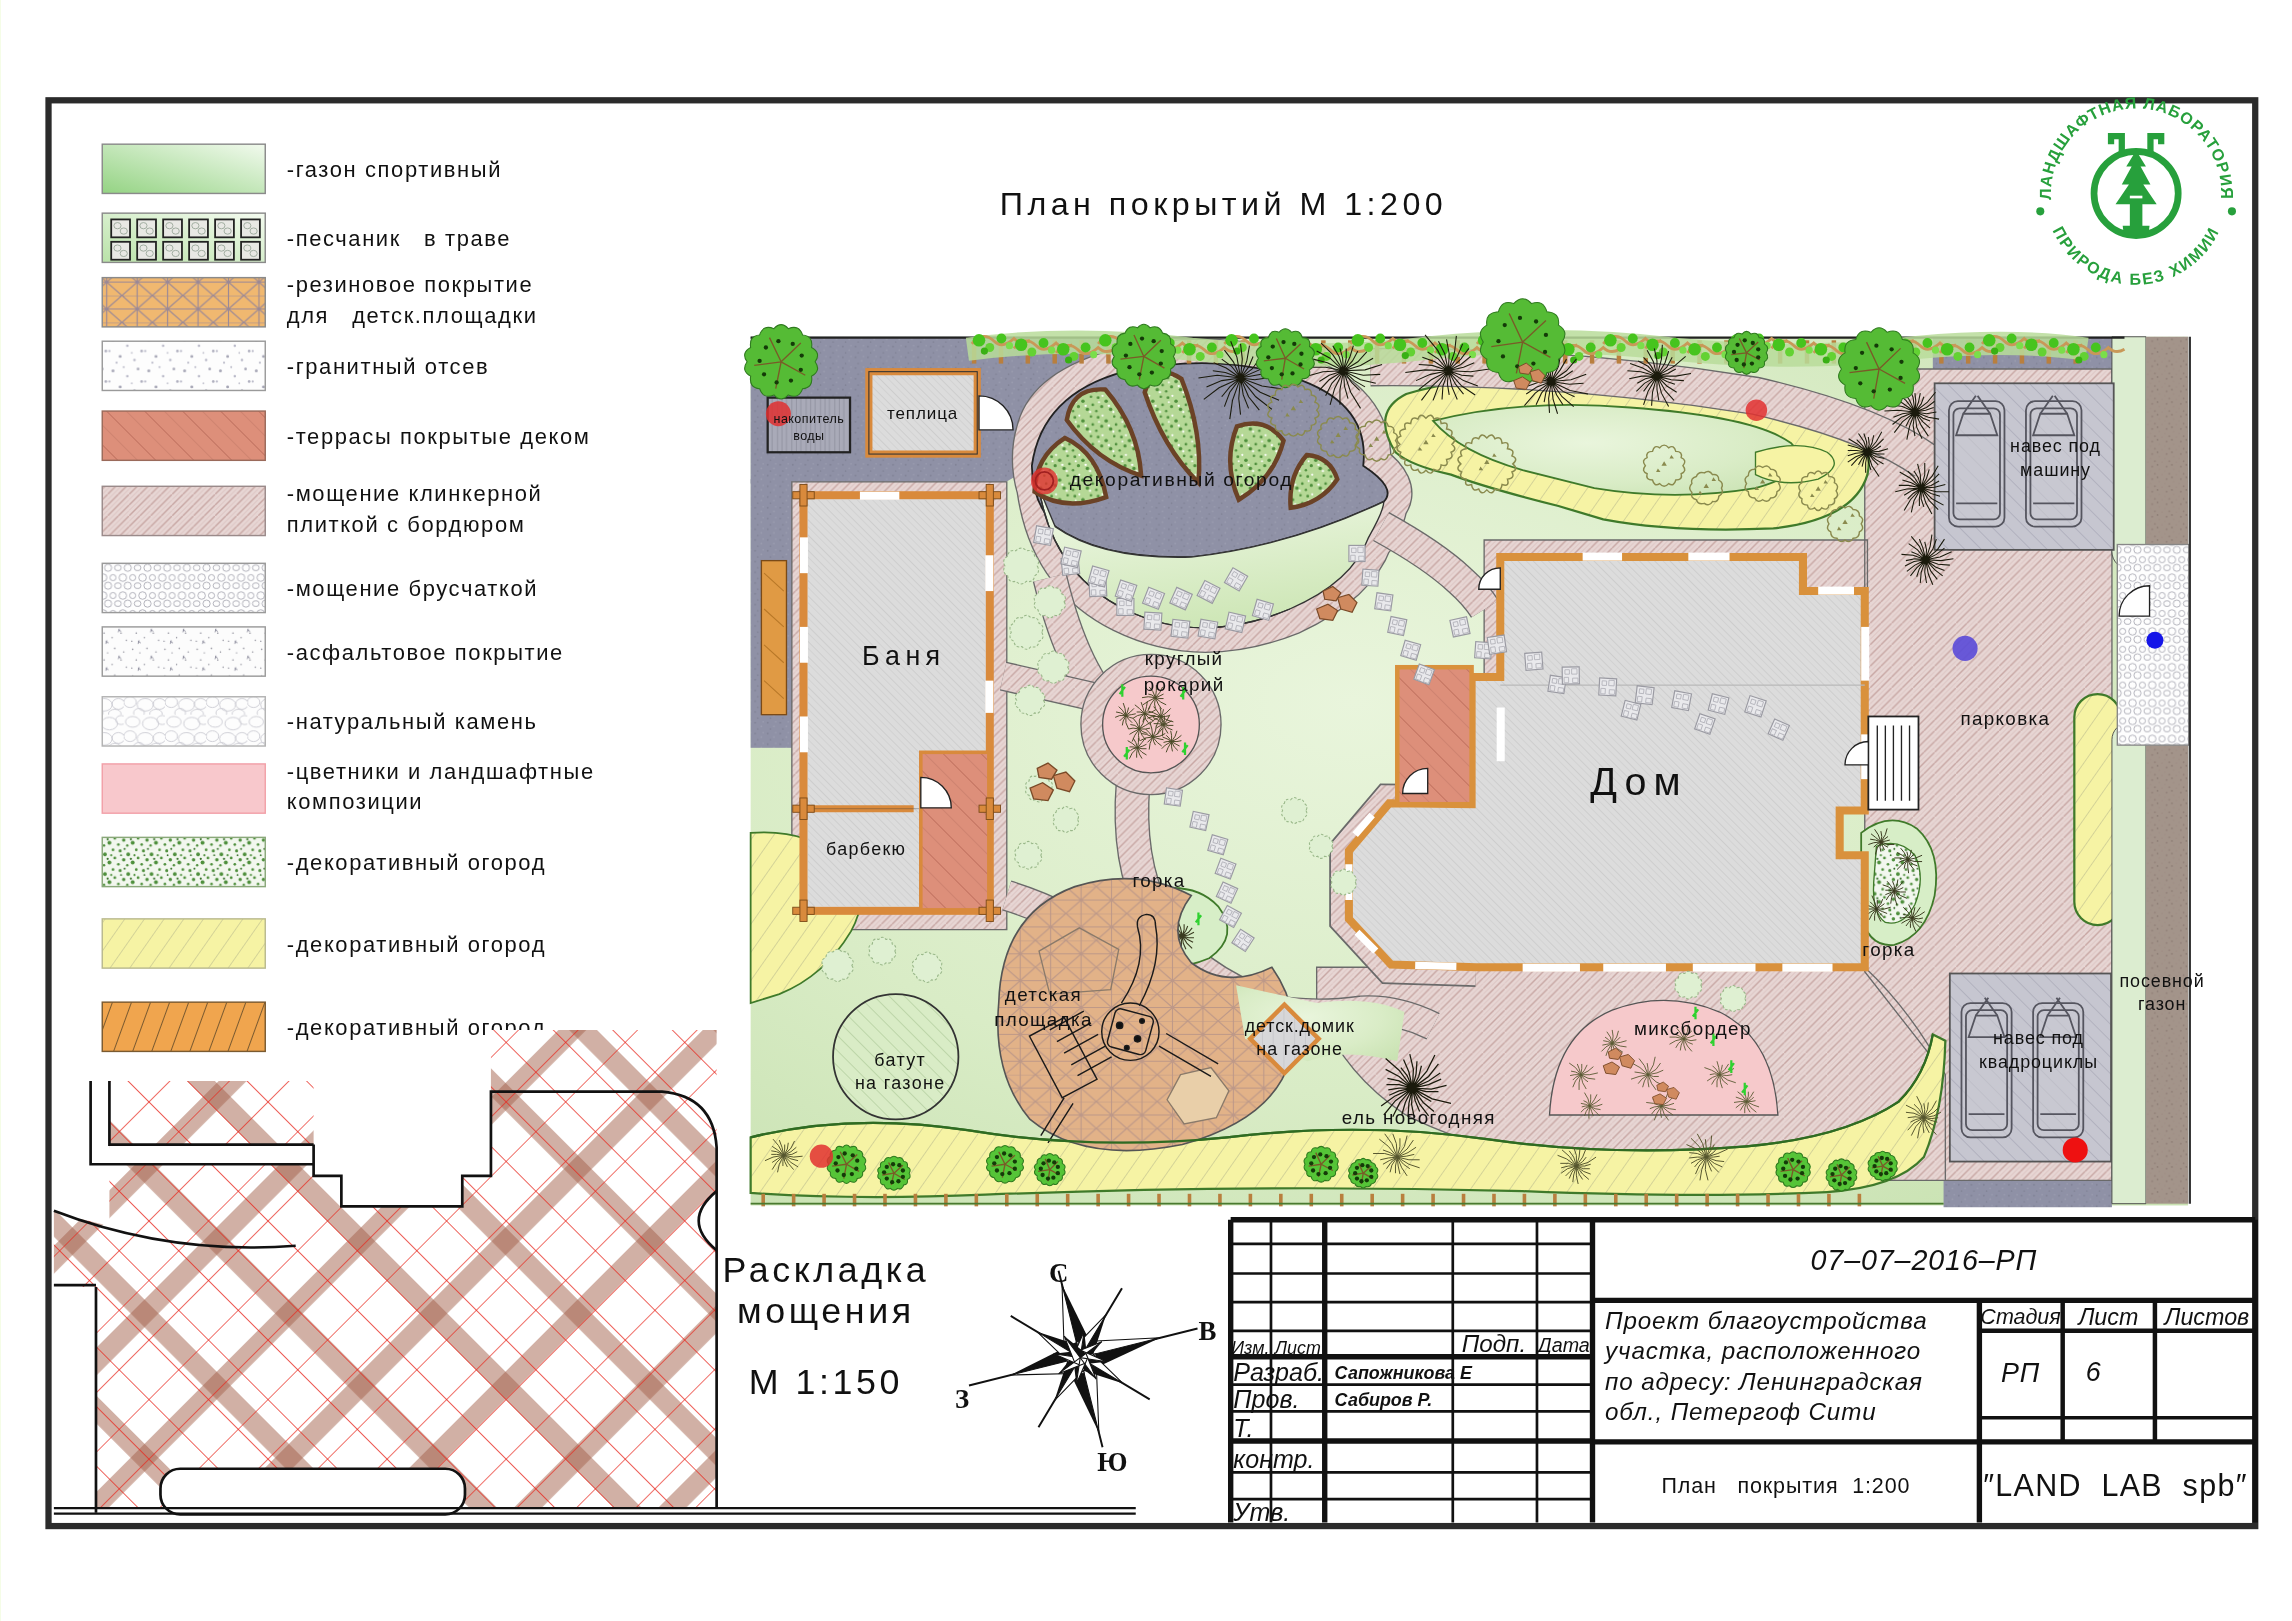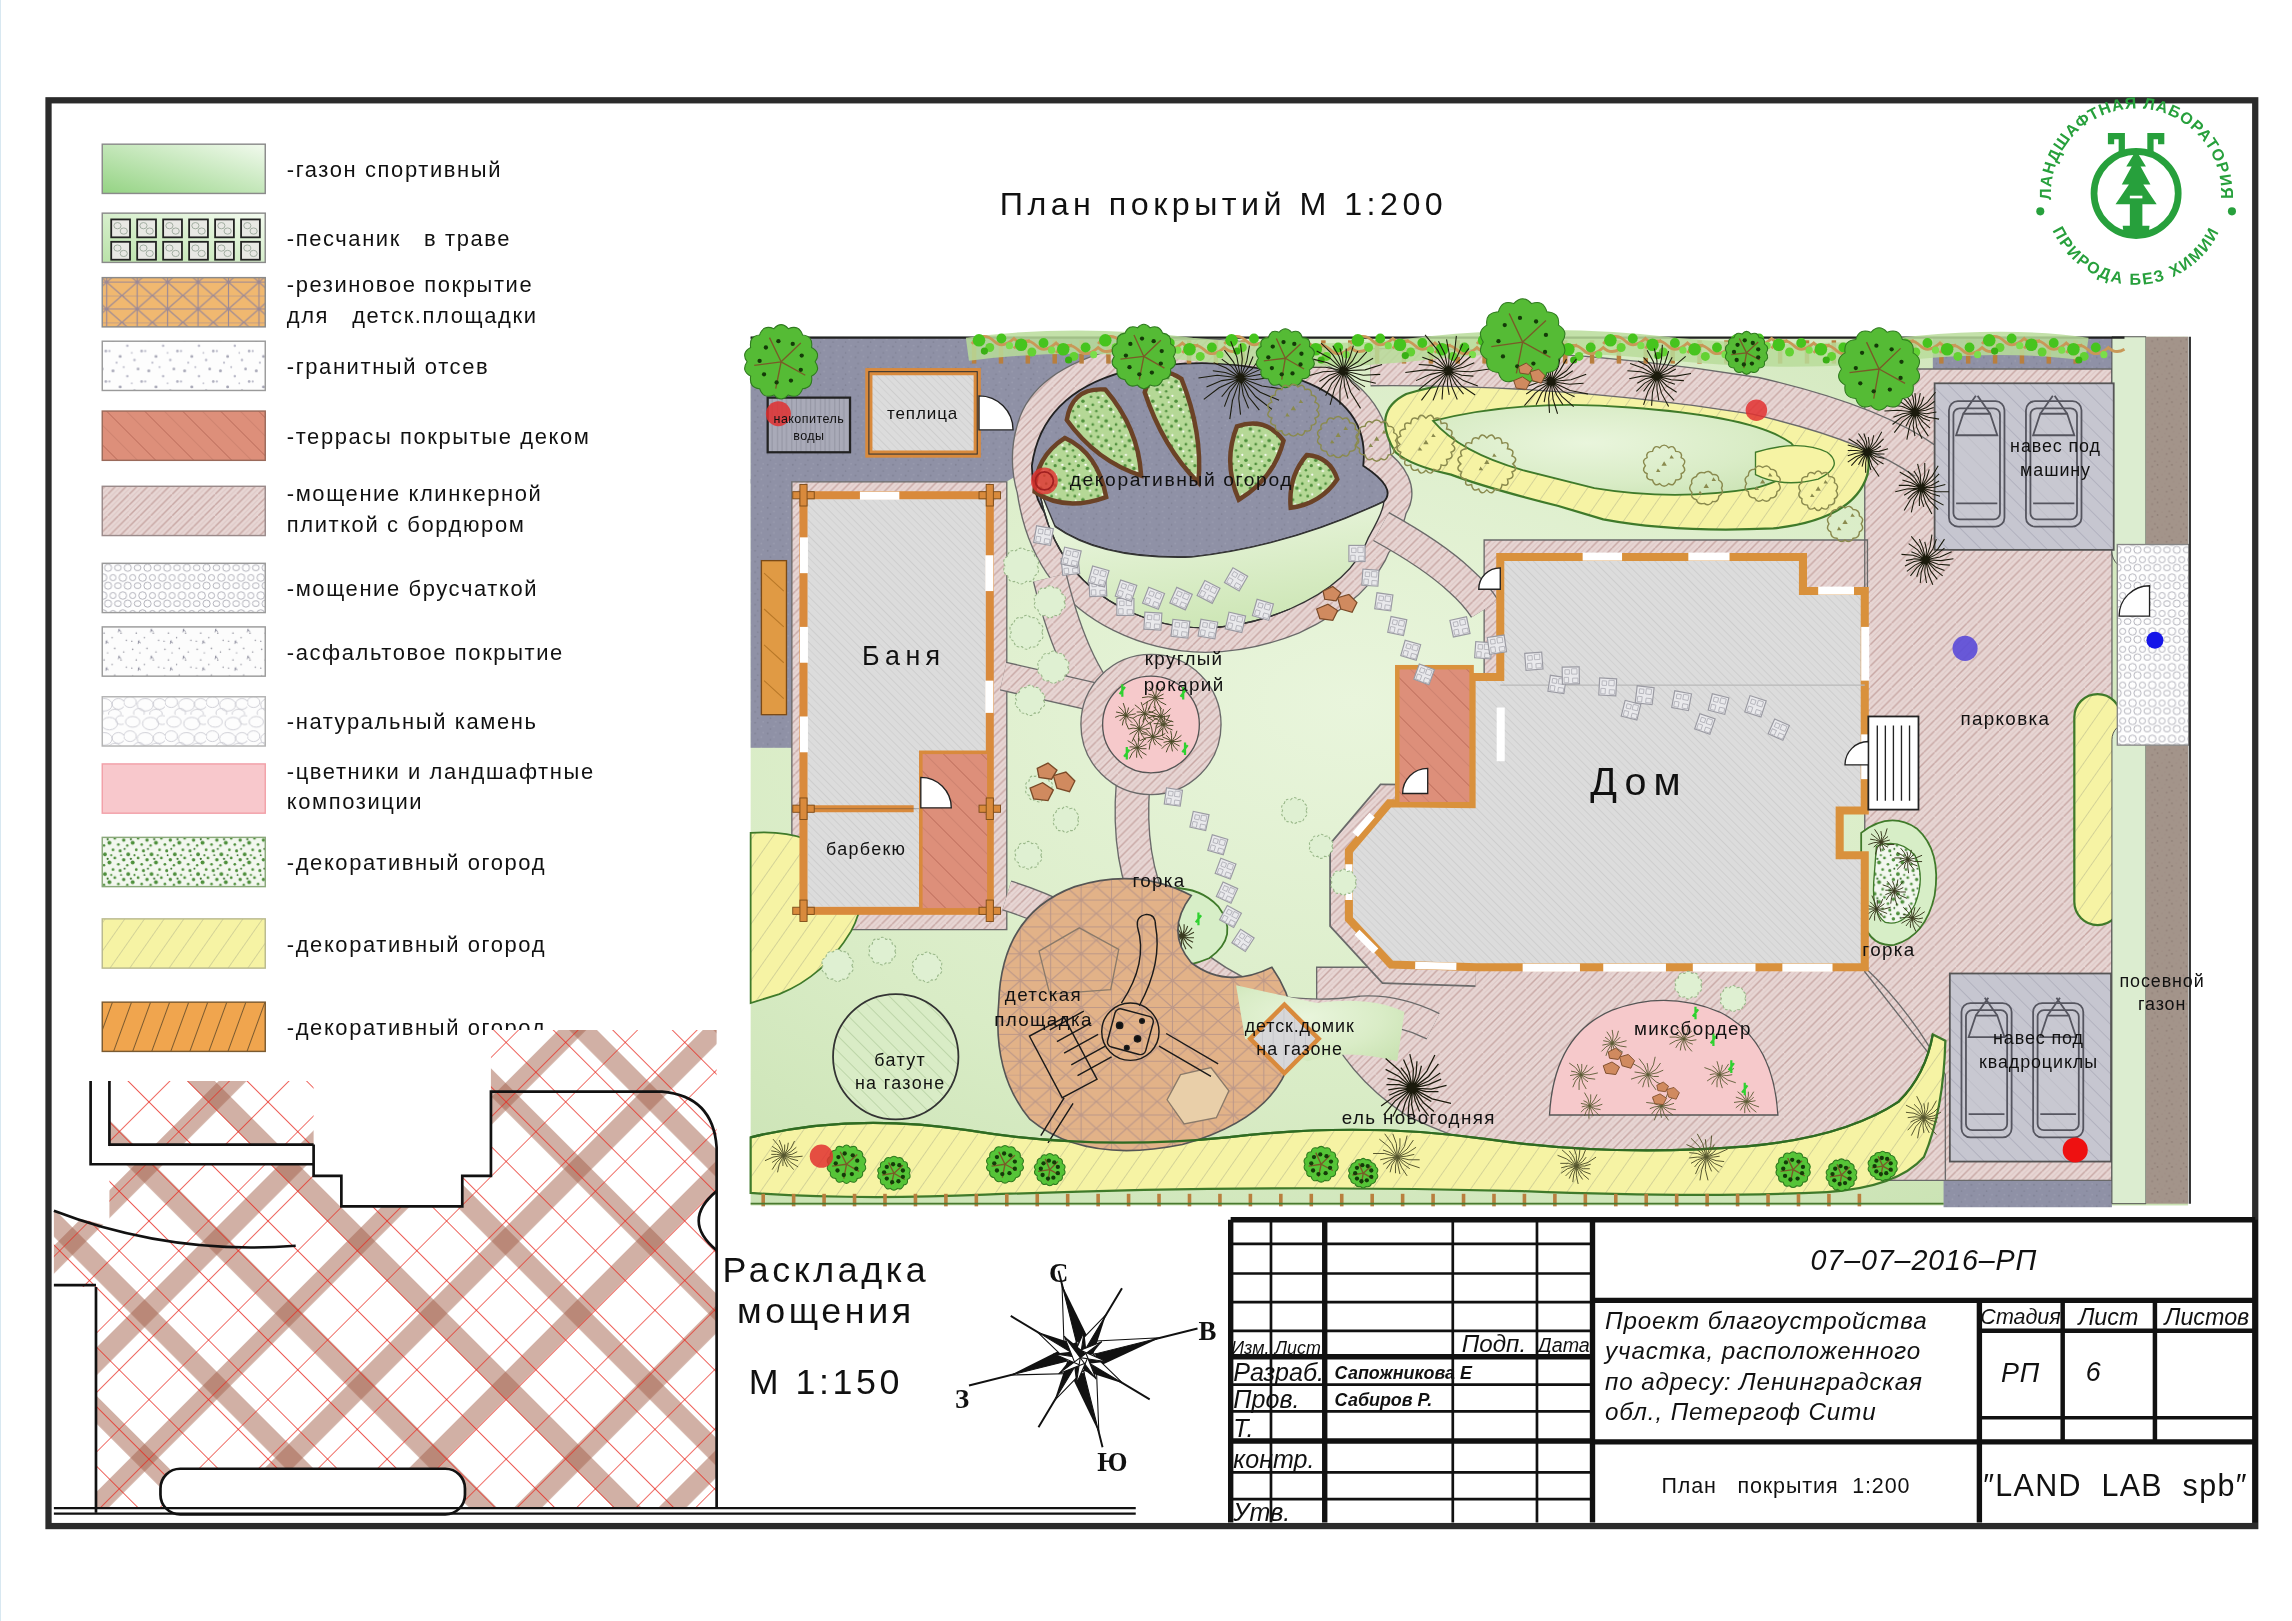--- a/index.html
+++ b/index.html
@@ -1,15 +1,15 @@
 <!DOCTYPE html>
 <html style="font-size:14.3px"><head><meta charset="utf-8">
 <style>
 html,body{margin:0;padding:0;background:#fff;}
-#page{position:relative;width:2293px;height:1621px;background:#0369a1;overflow:hidden;}
+#page{position:relative;width:2293px;height:1621px;background:#bef264;overflow:hidden;}
 svg text{font-family:"Liberation Sans",sans-serif;}
 </style></head><body>
 <div id="page">
 <svg width="2293" height="1621" viewBox="0 0 2560 1810">
 
 <defs>
 <linearGradient id="lggreen" x1="0" y1="1" x2="1" y2="0">
  <stop offset="0" stop-color="#94d383"></stop>
           <stop offset="1" stop-color="#f2faee"></stop>
 </linearGradient>

